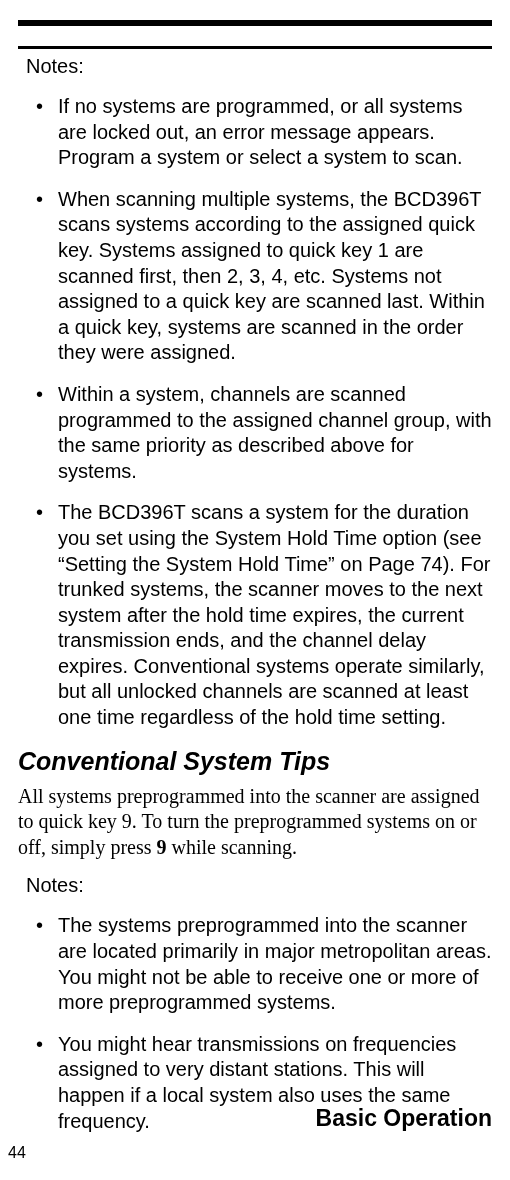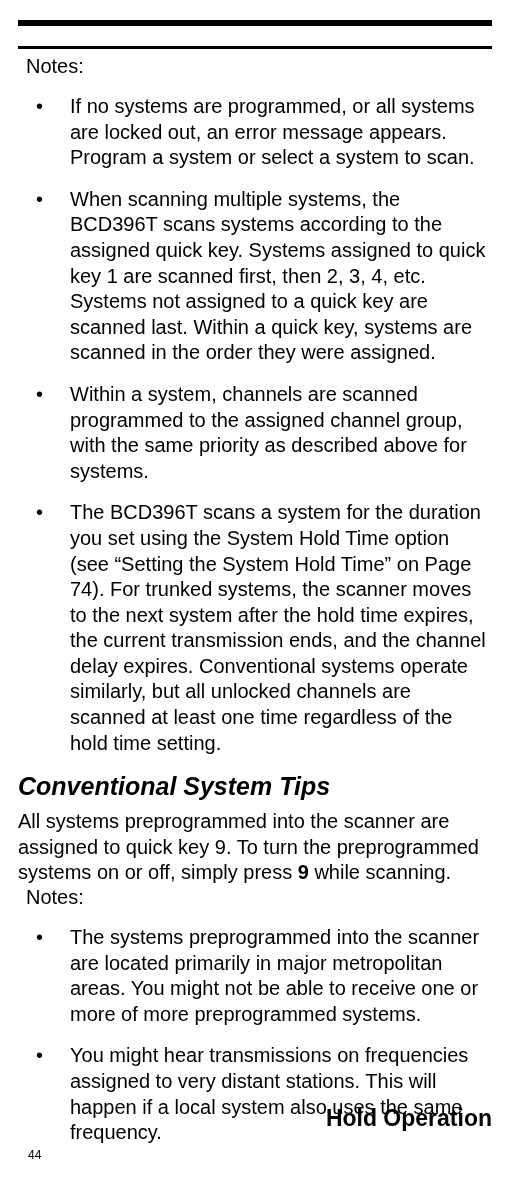--- a/index.html
+++ b/index.html
@@ -40,48 +40,49 @@
       margin-bottom: 16px;
       font-size: 20px;
       line-height: 1.28;
     }
     .bullet-marker {
       flex-shrink: 0;
       width: 22px;
     }
     .bullet-text {
       flex: 1;
-      margin-left: 12px;
     }
     .section-heading {
       font-size: 25px;
       font-weight: bold;
       font-style: italic;
       margin-top: 2px;
       margin-bottom: 8px;
     }
     .paragraph {
       font-size: 20px;
       line-height: 1.28;
+      margin-bottom: 14px;
+      font-family: Liberation Serif, serif;
     }
     .bold {
       font-weight: bold;
     }
     .footer-title {
       position: absolute;
       bottom: 48px;
       right: 18px;
       font-size: 23px;
       font-weight: bold;
     }
     .page-number {
       position: absolute;
       bottom: 18px;
-      left: 28px;
-      font-size: 12px;
+      left: 8px;
+      font-size: 16px;
     }
   </style>
 </head>
 <body>
 
 <div class="top-bar-1"></div>
 <div class="top-bar-2"></div>
 
 <div class="notes-label">Notes:</div>
 
@@ -116,14 +117,14 @@
   <li class="bullet-item">
     <span class="bullet-marker">•</span>
     <span class="bullet-text">The systems preprogrammed into the scanner are located primarily in major metropolitan areas. You might not be able to receive one or more of more preprogrammed systems.</span>
   </li>
   <li class="bullet-item">
     <span class="bullet-marker">•</span>
     <span class="bullet-text">You might hear transmissions on frequencies assigned to very distant stations. This will happen if a local system also uses the same frequency.</span>
   </li>
 </ul>
 
-<div class="footer-title">Hold Operation</div>
+<div class="footer-title">Basic Operation</div>
 <div class="page-number">44</div>
 
 </body></html>

